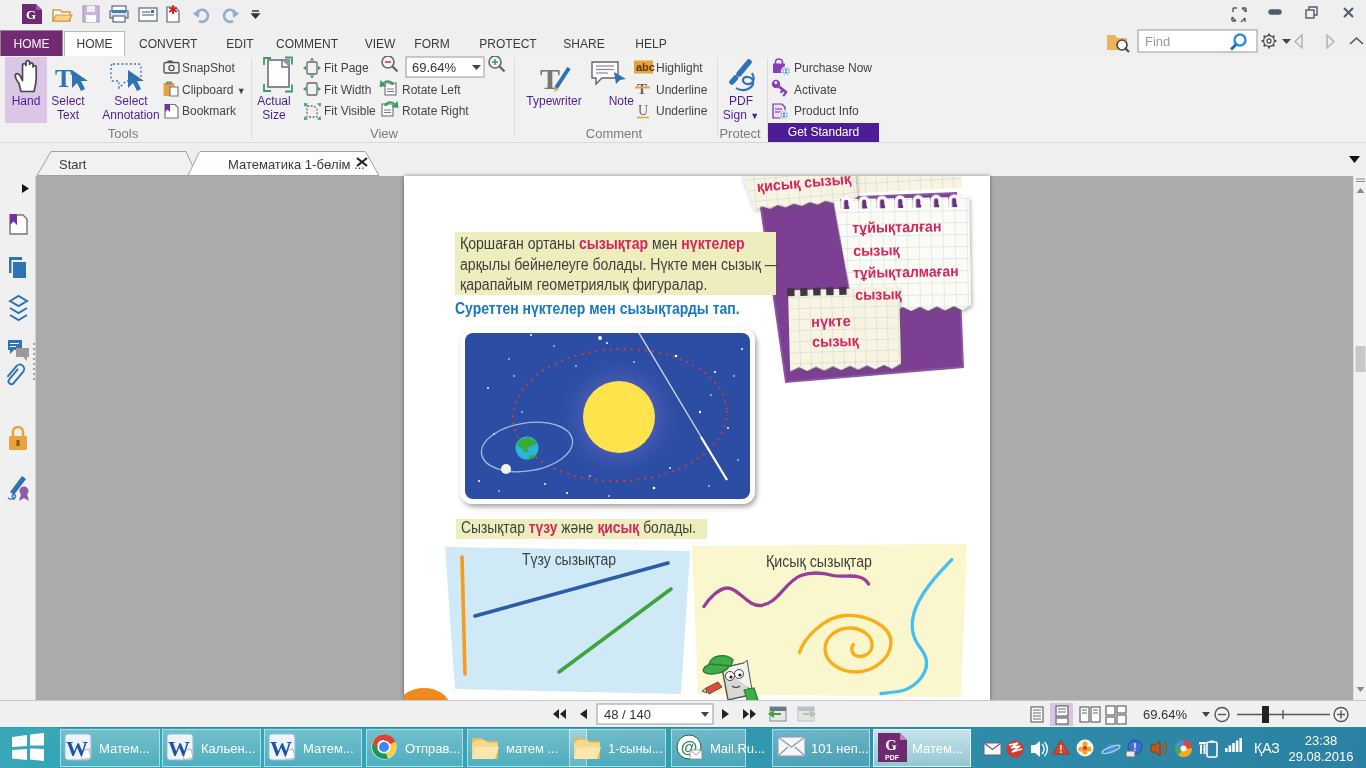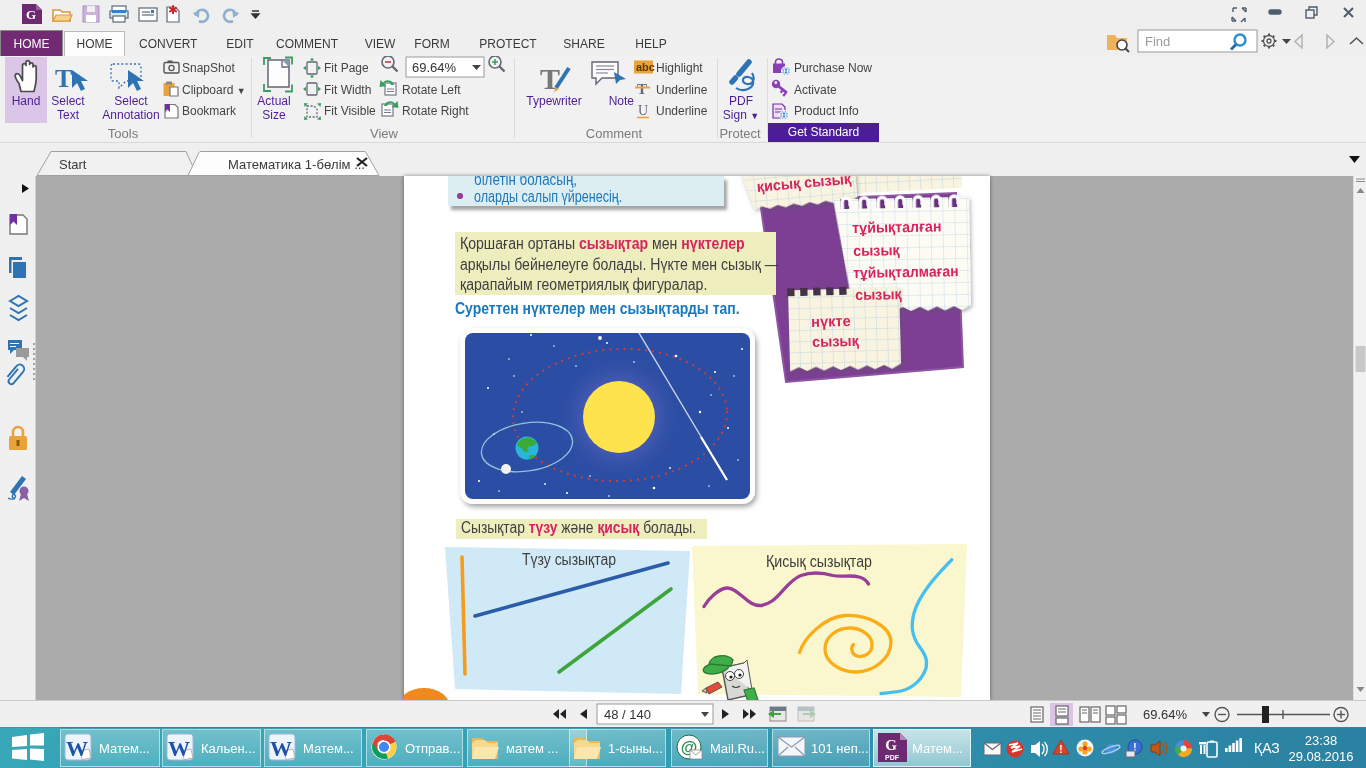--- a/index.html
+++ b/index.html
@@ -432,25 +432,20 @@
           <circle cx="41" cy="20" r="4.5" fill="#fff" stroke="#444"></circle>
         <circle cx="33" cy="23" r="1.6" fill="#222"></circle>
           <circle cx="42" cy="21" r="1.6" fill="#222"></circle>
         <path d="M34 32 q4 3 8 0" fill="none" stroke="#444" stroke-width="1.2"></path>
         <path d="M8 34 l12 -6 l4 5 l-13 7 z" fill="#e84a3a" stroke="#555" stroke-width="1"></path>
         <path d="M8 34 l-4 3 l5 2 z" fill="#f6c48e" stroke="#555" stroke-width="1"></path>
         <path d="M46 36 l10 -2 l4 12 l-10 2 z" fill="#3fae49" stroke="#2a7a33" stroke-width="1.2"></path>
       </g>
     </svg>
 
-    <div class="abs" style="left:44px;top:0;width:276px;height:30px;background:#ddeef3;overflow:hidden;box-shadow:3px 4px 3px rgba(90,90,90,.55);">
-      <div style="position:absolute;left:26px;top:-5px;font-size:16px;color:#2077b8;white-space:nowrap;transform:scaleX(0.835);transform-origin:0 0;">білетін боласың,</div>
-      <div style="position:absolute;left:26px;top:12px;font-size:16px;color:#2077b8;white-space:nowrap;transform:scaleX(0.785);transform-origin:0 0;">оларды салып үйренесің.</div>
-      <div style="position:absolute;left:9px;top:17px;width:5.5px;height:5.5px;border-radius:50%;background:#8e3f8f;"></div>
-    </div>
     <div class="abs" style="left:50.5px;top:56px;width:321.5px;height:63px;background:#ededbe;"></div>
     <div class="abs" style="left:56.2px;top:58px;font-size:16px;line-height:20.5px;color:#3f3f3f;white-space:nowrap;transform:scaleX(0.88);transform-origin:0 0;">Қоршаған ортаны <b style="color:#d6245e;">сызықтар</b> мен <b style="color:#d6245e;">нүктелер</b><br>арқылы бейнелеуге болады. Нүкте мен сызық —<br>қарапайым геометриялық фигуралар.</div>
     <div class="abs" style="left:51.4px;top:124px;font-size:16px;font-weight:bold;color:#1878bc;white-space:nowrap;transform:scaleX(0.873);transform-origin:0 0;">Суреттен нүктелер мен сызықтарды тап.</div>
     <div class="abs" style="left:51.7px;top:343px;width:251px;height:19.5px;background:#ededbe;"></div>
     <div class="abs" style="left:57.3px;top:343.3px;font-size:16px;color:#3f3f3f;white-space:nowrap;transform:scaleX(0.865);transform-origin:0 0;">Сызықтар <b style="color:#d6245e;">түзу</b> және <b style="color:#d6245e;">қисық</b> болады.</div>
     <div class="abs" style="left:118px;top:375px;font-size:16px;color:#3f3f3f;white-space:nowrap;transform:scaleX(0.873);transform-origin:0 0;">Түзу сызықтар</div>
     <div class="abs" style="left:362px;top:377px;font-size:16px;color:#3f3f3f;white-space:nowrap;transform:scaleX(0.887);transform-origin:0 0;">Қисық сызықтар</div>
     <div class="abs notetext" style="left:352px;top:2px;transform:rotate(-5deg) scaleX(0.96);transform-origin:0 0;">қисық сызық</div>
     <div class="abs notetext" style="left:448px;top:43px;transform:rotate(-1deg) scaleX(0.95);transform-origin:0 0;">тұйықталған</div>
     <div class="abs notetext" style="left:449px;top:66px;transform:rotate(-1deg) scaleX(0.95);transform-origin:0 0;">сызық</div>
@@ -586,21 +581,21 @@
     </div>
   <div class="tbtn" style="left:366px;width:97px;">
       <span class="lbl">Отправ...</span>
     </div>
   <div class="tbtn" style="left:467px;width:120px;">
       <span class="lbl">матем ...</span>
     </div>
   <div class="tbtn" style="left:569px;width:97px;">
       <span class="lbl">1-сыны...</span>
     </div>
-  <div class="tbtn" style="left:671px;width:97px;">
+  <div class="tbtn" style="left:671px;width:75px;">
       <span class="lbl">Mail.Ru...</span>
     </div>
   <div class="tbtn" style="left:772px;width:98px;">
       <span class="lbl">101 неп...</span>
     </div>
   <div class="tbtn" style="left:873px;width:98px;background:linear-gradient(#c8e3e9,#93c7d3);border-color:#e0f3f6;">
       <span class="lbl">Матем...</span>
     </div>
   <svg class="abs" style="left:0;top:0" width="1366" height="41">
 

